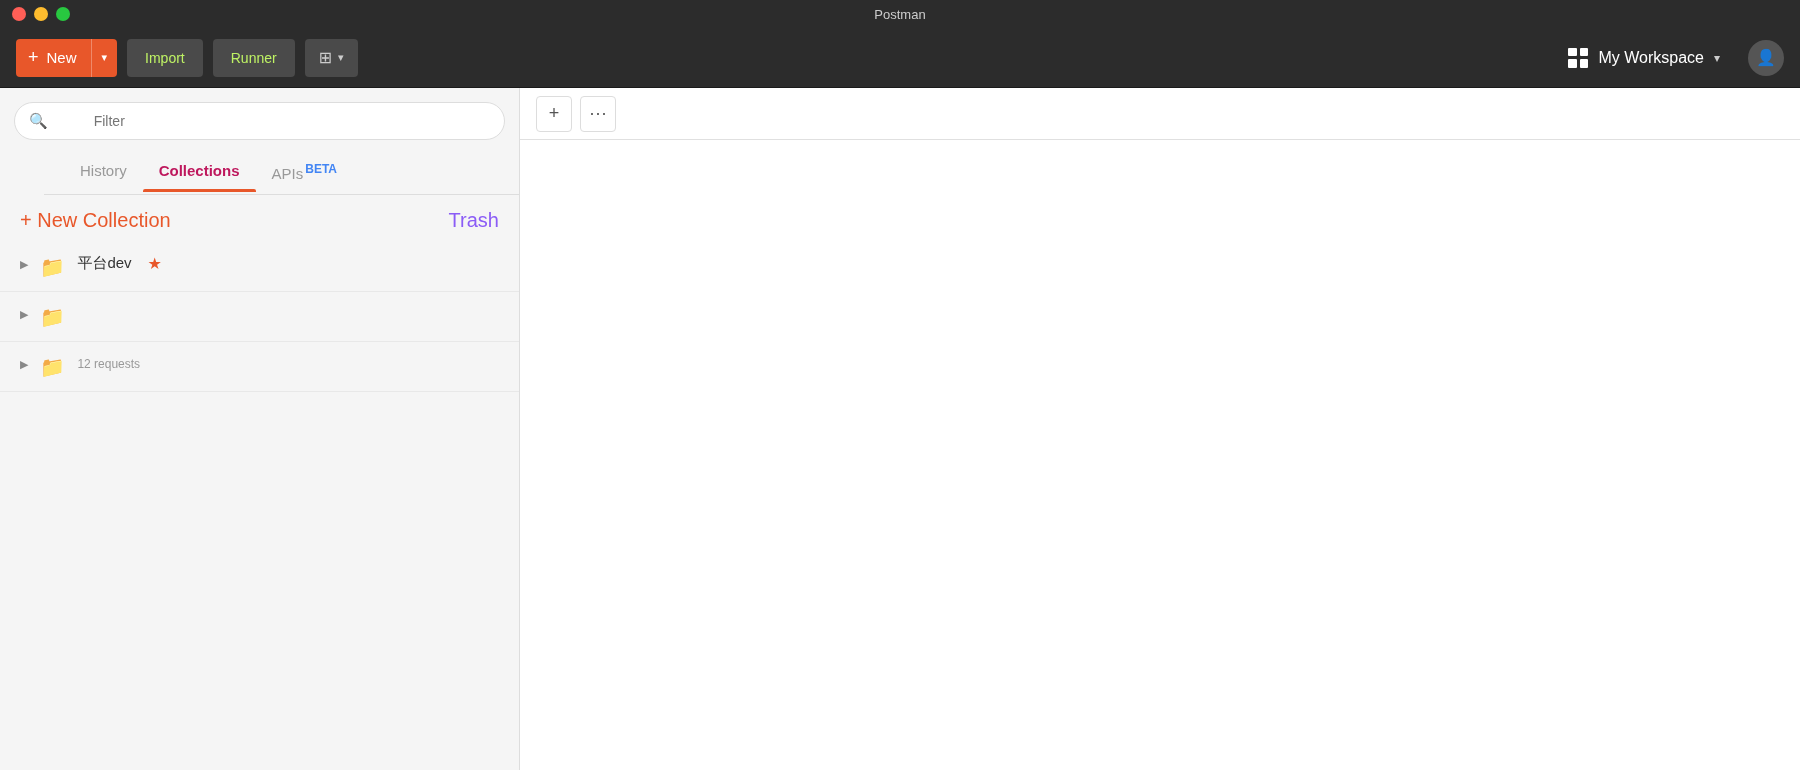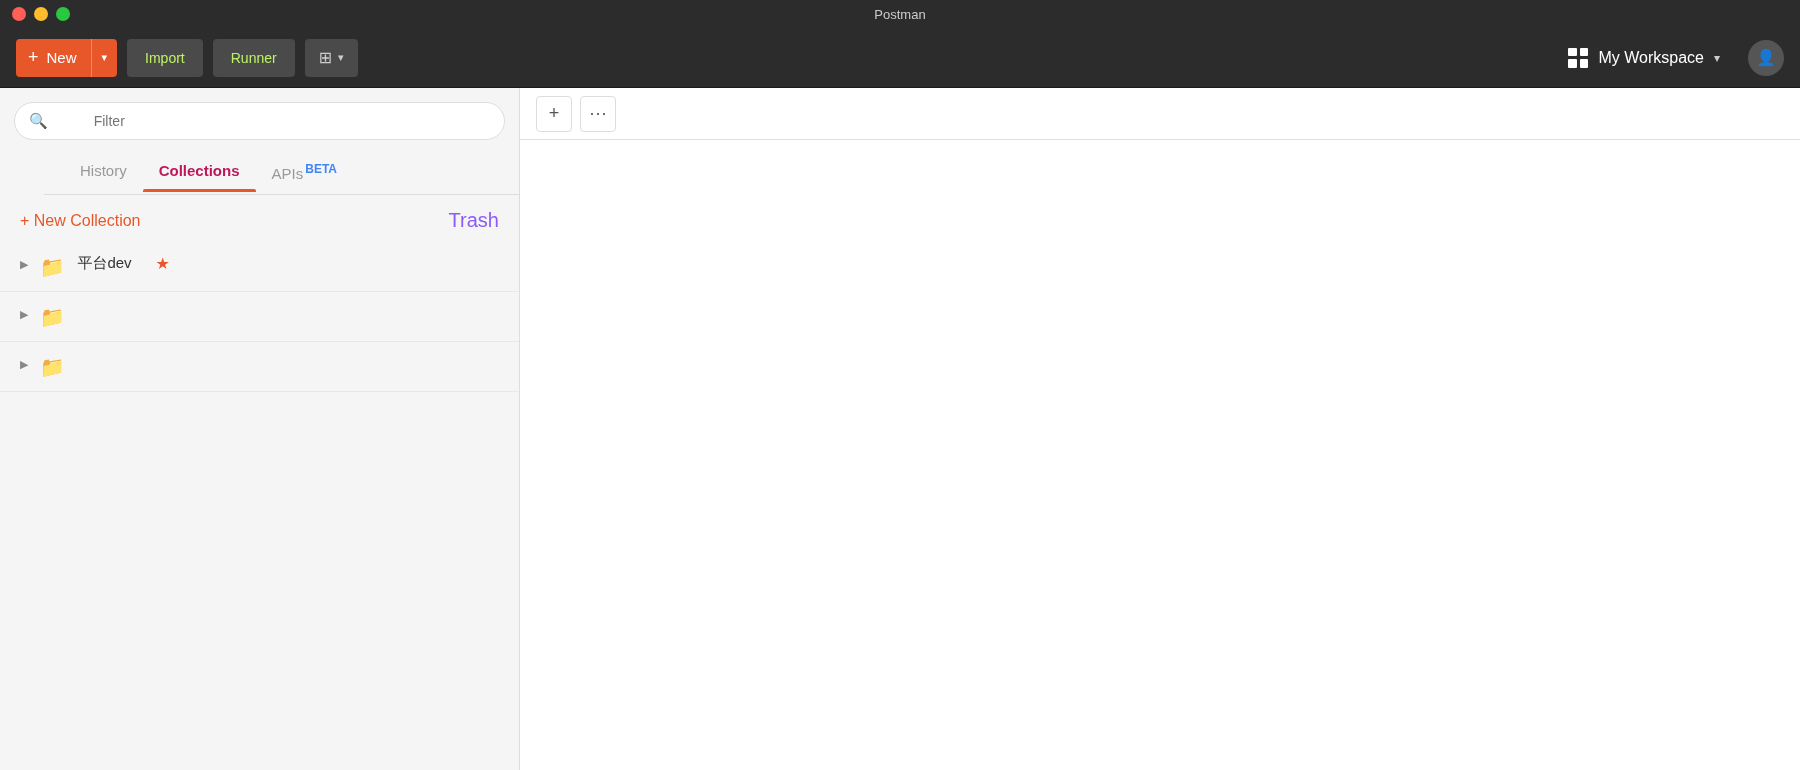--- a/index.html
+++ b/index.html
@@ -235,21 +235,21 @@
       display: flex;
       align-items: center;
       justify-content: space-between;
       padding: 14px 20px 10px;
     }
     .new-collection-btn {
       display: flex;
       align-items: center;
       gap: 6px;
       color: #e8572a;
-      font-size: 16px;
+      font-size: 20px;
       font-weight: 500;
       cursor: pointer;
       background: none;
       border: none;
     }
     .trash-btn {
       color: #8b5cf6;
       font-size: 20px;
       cursor: pointer;
       background: none;
@@ -274,21 +274,21 @@
       color: #888;
       font-size: 20px;
       margin-top: 1px;
     }
     .collection-info {
       flex: 1;
     }
     .collection-name-row {
       display: flex;
       align-items: center;
-      gap: 24px;
+      gap: 16px;
     }
     .collection-name {
       font-size: 15px;
       color: #333;
       font-weight: 400;
     }
     .star-icon {
       color: #e8572a;
       font-size: 16px;
     }
@@ -421,20 +421,21 @@
 
       <div class="collection-item">
         <span class="collection-chevron">▶</span>
         <span class="folder-icon">📁</span>
       </div>
 
       <div class="collection-item">
         <span class="collection-chevron">▶</span>
         <span class="folder-icon">📁</span>
         <div class="collection-info">
+          <div class="collection-meta">12 requests</div>
         </div>
       </div>
 
     </div>
   </div>
 
   <div class="right-panel">
     <div class="right-toolbar">
       <button class="icon-btn">
         <span>+</span>

